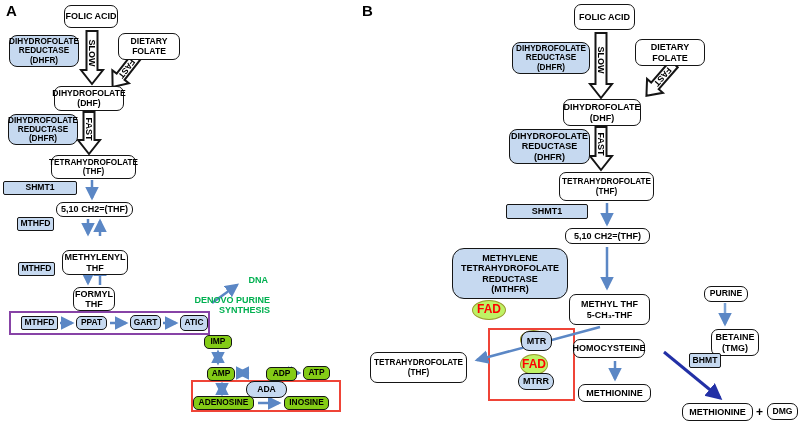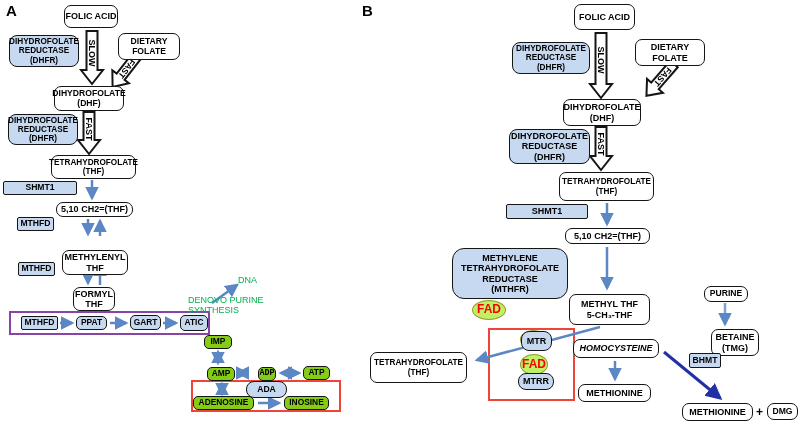--- a/index.html
+++ b/index.html
@@ -14,21 +14,21 @@
   }
   .wbox  { background:#fff; border:1.8px solid #151515; border-radius:7px; }
   .bbox  { background:#C6D9F0; border:1.8px solid #151515; border-radius:8px; }
   .brect { background:#C6D9F0; border:1.6px solid #151515; border-radius:2px; }
   .chip  { background:#84cc16; border:1.6px solid #151515; border-radius:5px; font-size:8.4px; }
   .bchip { background:#C6D9F0; border:1.8px solid #151515; border-radius:5px; font-size:8.4px; }
   .ycirc { background:#bef264; border:1.3px solid #9a9a30; border-radius:50%; color:#FF0000; font-size:12px; }
   .frame { position:absolute; box-sizing:border-box; background:transparent; z-index:1; }
   .purple-frame { border:2px solid #8743A6; }
   .red-frame    { border:2px solid #EF4437; }
-  .gtext { position:absolute; color:#00B050; font-weight:normal; text-align:left;
+  .gtext { position:absolute; color:#00B050; font-weight:bold; text-align:right;
            white-space:pre-line; font-size:9px; line-height:1.15; z-index:3; }
   .panel-label { position:absolute; font-weight:bold; font-size:15px; color:#000; z-index:3; }
   .plus-sign { position:absolute; font-weight:bold; font-size:12px; color:#000; z-index:3; }
   svg.arrows { position:absolute; left:0; top:0; z-index:2; }
   .fs8 { font-size:8.2px; }
   .fs9 { font-size:9px; }
 </style>
 </head>
 <body>
 
@@ -125,21 +125,21 @@
   <div class="gtext" style="left:188px; top:295px; width:82px;">DENOVO PURINE
 SYNTHESIS</div>
 
   <div class="node brect" style="left:21px;  top:316px; width:37px; height:14px;">MTHFD</div>
   <div class="node bchip" style="left:76px;  top:316px; width:31px; height:14px;">PPAT</div>
   <div class="node bchip" style="left:130px; top:315px; width:31px; height:15px;">GART</div>
   <div class="node bchip" style="left:180px; top:315px; width:28px; height:16px;">ATIC</div>
 
   <div class="node chip" style="left:204px; top:335px; width:28px; height:14px;">IMP</div>
   <div class="node chip" style="left:207px; top:367px; width:28px; height:14px;">AMP</div>
-  <div class="node chip" style="left:258px; top:367px; width:18px; height:14px;font-family:Liberation Mono, monospace;">ADP</div>
+  <div class="node chip" style="left:266px; top:367px; width:31px; height:14px;">ADP</div>
   <div class="node chip" style="left:303px; top:366px; width:27px; height:14px;">ATP</div>
   <div class="node bbox" style="left:246px; top:381px; width:41px; height:17px;">ADA</div>
   <div class="node chip" style="left:193px; top:396px; width:61px; height:14px;">ADENOSINE</div>
   <div class="node chip" style="left:284px; top:396px; width:45px; height:14px;">INOSINE</div>
 
   <div class="panel-label" style="left:362px; top:2px;">B</div>
 
   <div class="node wbox fs9" style="left:574px; top:4px;  width:61px; height:26px;">FOLIC ACID</div>
   <div class="node bbox fs8" style="left:512px; top:42px; width:78px; height:32px;">DIHYDROFOLATE
 REDUCTASE
@@ -163,21 +163,21 @@
   <div class="node wbox fs9" style="left:569px; top:294px; width:81px; height:31px;">METHYL THF
 5-CH₃-THF</div>
 
   <div class="node ycirc" style="left:520px; top:330px; width:27px; height:19px;">B12</div>
   <div class="node bbox fs9" style="left:521px; top:331px; width:31px; height:20px;">MTR</div>
   <div class="node ycirc" style="left:520px; top:354px; width:28px; height:21px;">FAD</div>
   <div class="node bbox fs9" style="left:518px; top:373px; width:36px; height:17px;">MTRR</div>
 
   <div class="node wbox fs8" style="left:370px; top:352px; width:97px; height:31px;">TETRAHYDROFOLATE
 (THF)</div>
-  <div class="node wbox fs9" style="left:573px; top:339px; width:86px; height:19px;font-style:italic;">HOMOCYSTEINE</div>
+  <div class="node wbox fs9" style="left:573px; top:339px; width:72px; height:19px;">HOMOCYSTEINE</div>
   <div class="node wbox fs9" style="left:578px; top:384px; width:73px; height:18px;">METHIONINE</div>
 
   <div class="node wbox" style="left:704px; top:286px; width:44px; height:16px;">PURINE</div>
   <div class="node wbox fs9" style="left:711px; top:329px; width:48px; height:27px;">BETAINE
 (TMG)</div>
   <div class="node brect" style="left:689px; top:353px; width:32px; height:15px;">BHMT</div>
 
   <div class="node wbox fs9" style="left:682px; top:403px; width:71px; height:18px;">METHIONINE</div>
   <div class="plus-sign" style="left:756px; top:405px;">+</div>
   <div class="node wbox" style="left:767px; top:403px; width:31px; height:17px;">DMG</div>

